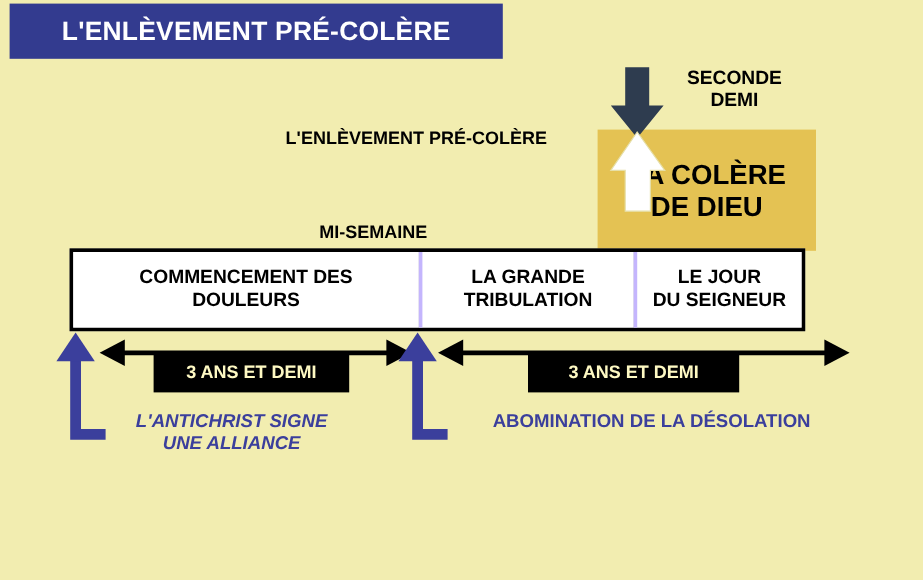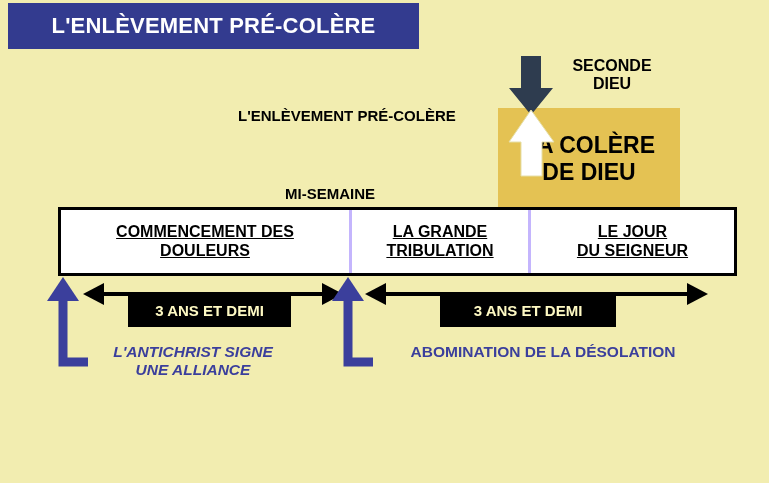--- a/index.html
+++ b/index.html
@@ -51,21 +51,21 @@
   #seconde-venue-label {
     left: 552px; top: 57px;
     font-size: 16px;
     width: 120px;
   }
   #rapture-label {
     left: 238px; top: 108px;
     font-size: 15px;
   }
   #mi-semaine-label {
-    left: 285px; top: 186px;
+    left: 266px; top: 186px;
     font-size: 15px;
   }
 
   
   #wrath-block {
     left: 498px; top: 108px;
     width: 182px; height: 101px;
     background: #e4c253;
     display: flex;
     align-items: center;
@@ -76,26 +76,25 @@
     font-weight: bold;
     font-size: 23px;
     text-align: center;
     line-height: 1.15;
     white-space: pre-line;
   }
 
   
   #timeline-row {
     left: 58px; top: 207px;
-    width: 679px; height: 69px;
+    width: 613px; height: 69px;
     display: flex;
     border: 3px solid #000000;
     box-sizing: border-box;
     background: #a3a3a3;
-    text-decoration: underline;
   }
   .tl-seg {
     display: flex;
     align-items: center;
     justify-content: center;
     background: #ffffff;
     box-sizing: border-box;
   }
   .tl-seg + .tl-seg { border-left: 3px solid #c4b5fd; }
   .tl-seg .seg-text {
@@ -154,21 +153,21 @@
   <div id="title-banner" class="abs">
     <span class="title-text">L'ENLÈVEMENT PRÉ-COLÈRE</span>
   </div>
 
   <div id="wrath-block" class="abs">
     <span class="wrath-text">LA COLÈRE
 DE DIEU</span>
   </div>
 
   <div id="seconde-venue-label" class="abs caption" style="white-space:pre-line;">SECONDE
-DIEU</div>
+DEMI</div>
   <div id="rapture-label" class="abs caption">L'ENLÈVEMENT PRÉ-COLÈRE</div>
   <div id="mi-semaine-label" class="abs caption">MI-SEMAINE</div>
 
   <div id="timeline-row" class="abs">
     <div id="seg-0" class="tl-seg">
       <span class="seg-text">COMMENCEMENT DES
 DOULEURS</span>
     </div>
     <div id="seg-1" class="tl-seg">
       <span class="seg-text">LA GRANDE

